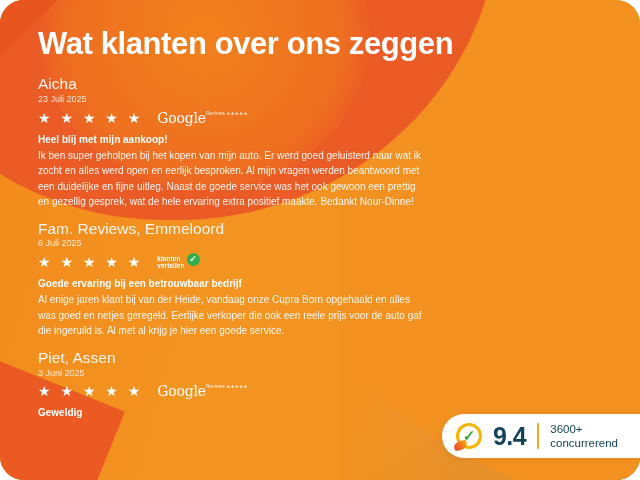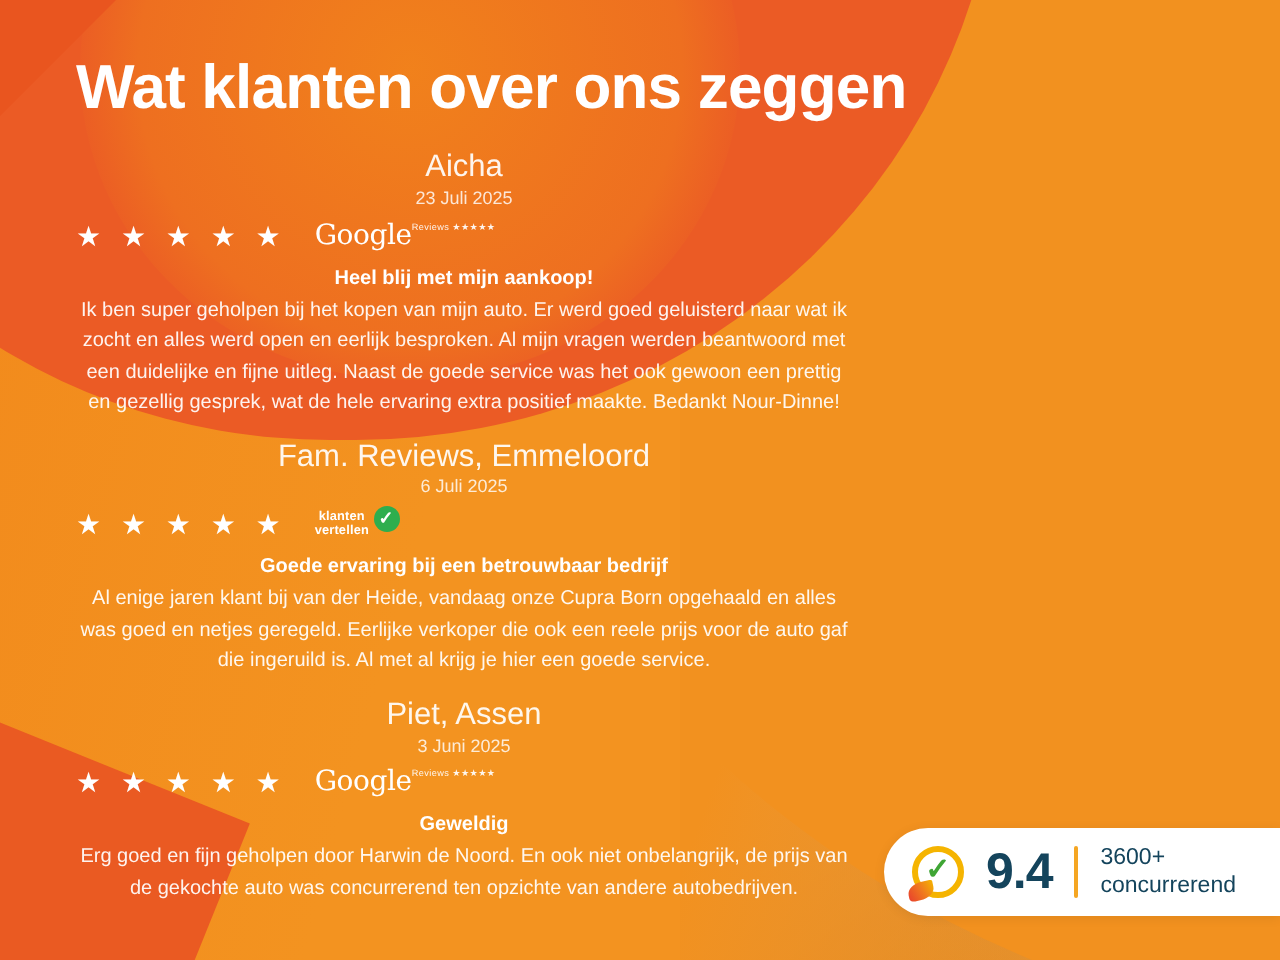--- a/index.html
+++ b/index.html
@@ -10,20 +10,21 @@
   body {
     font-family: "Liberation Sans", sans-serif;
   }
 
   .banner {
     position: relative;
     width: 640px;
     height: 480px;
     overflow: hidden;
     background: #F39320;
+    border-radius: 24px;
   }
 
   
   .photo {
     position: absolute;
     inset: 0;
     background:
       
       radial-gradient(ellipse 60px 120px at 614px 170px, rgba(22,52,62,.85) 0%, rgba(22,52,62,.8) 60%, rgba(22,52,62,0) 72%),
       
@@ -147,21 +148,20 @@
     color: #FFFFFF;
     letter-spacing: -0.4px;
     margin: 0 0 16px 0;
     line-height: 1;
     white-space: nowrap;
   }
 
   .review {
     margin-bottom: 10px;
     width: 388px;
-    text-align: center;
   }
   .review-name {
     font-size: 15.5px;
     color: rgba(255,255,255,.92);
     line-height: 1.15;
     margin-bottom: 1px;
   }
   .review-date {
     font-size: 9px;
     color: rgba(255,255,255,.82);
@@ -367,21 +367,20 @@
       <div class="review-name">Piet, Assen</div>
       <div class="review-date">3 Juni 2025</div>
       <div class="review-meta">
         <div class="stars">★ ★ ★ ★ ★</div>
         <div class="badge-google">
           <span class="g-word">Google</span>
           <span class="g-sub">Reviews ★★★★★</span>
         </div>
       </div>
       <div class="review-title">Geweldig</div>
-      <div class="review-body">Erg goed en fijn geholpen door Harwin de Noord. En ook niet onbelangrijk, de prijs van de gekochte auto was concurrerend ten opzichte van andere autobedrijven.</div>
     </div>
 
   </div>
 
   <div class="score-pill">
     <div class="kv-logo">
       <div class="ring"></div>
       <div class="swoosh"></div>
       <div class="check">✓</div>
     </div>

